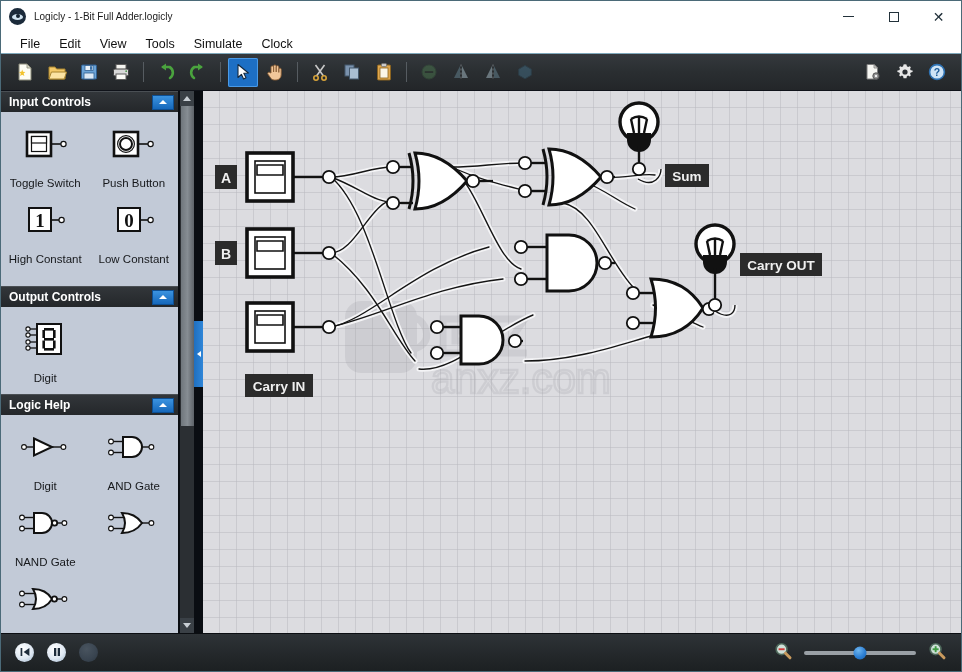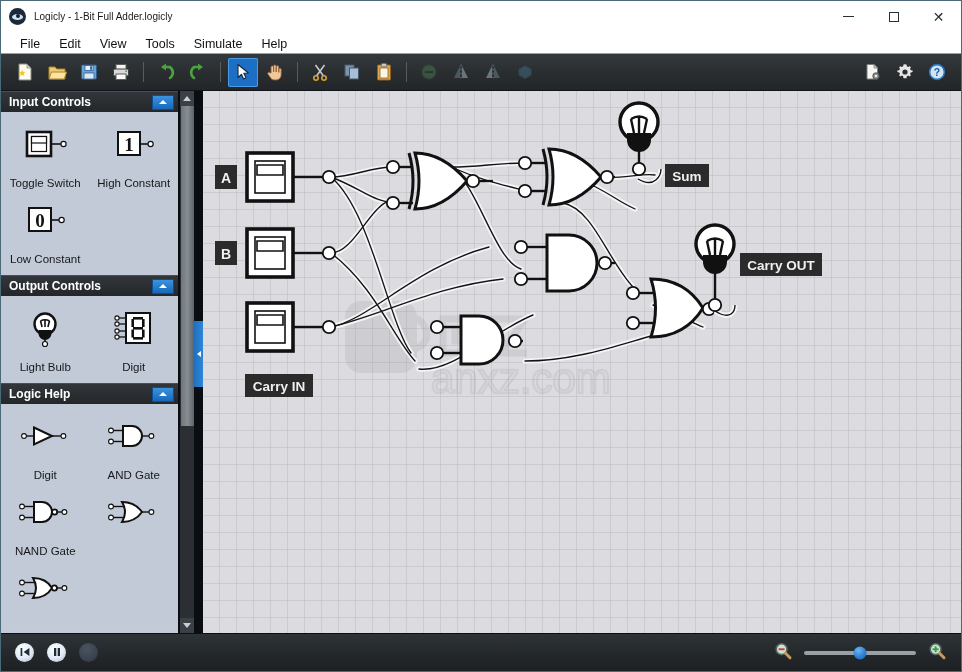--- a/index.html
+++ b/index.html
@@ -227,21 +227,21 @@
       </div>
     </div>
   </div>
 
   <div class="menubar">
     <div class="menu-item">File</div>
     <div class="menu-item">Edit</div>
     <div class="menu-item">View</div>
     <div class="menu-item">Tools</div>
     <div class="menu-item">Simulate</div>
-    <div class="menu-item">Help</div>
+    <div class="menu-item">Clock</div>
   </div>
 
   <div class="toolbar">
 
     <div class="tb-btn">
       <span class="ic">
         <svg width="20" height="20" viewBox="0 0 20 20">
           <path d="M4 2 h8 l4 4 v12 h-12 z" fill="#fdfdf4" stroke="#8a8a78" stroke-width="1"></path>
           <path d="M12 2 v4 h4 z" fill="#d9d9c8" stroke="#8a8a78" stroke-width="0.8"></path>
           <path d="M5 14 l2.2-1.2 2.2 1.2 -0.8-2.4 1.8-1.6 -2.4-0.2 -0.8-2.3 -0.8 2.3 -2.4 0.2 1.8 1.6 z" fill="#f2c32c"></path>
@@ -440,20 +440,32 @@
                 <rect x="10" y="5" width="24" height="24" fill="#fff" stroke="#111" stroke-width="2.6"></rect>
                 <rect x="14.5" y="9.5" width="15" height="15" fill="#fff" stroke="#111" stroke-width="1.2"></rect>
                 <rect x="14.5" y="9.5" width="15" height="6.5" fill="#fff" stroke="#111" stroke-width="1.2"></rect>
                 <line x1="34" y1="17" x2="44" y2="17" stroke="#111" stroke-width="1.6"></line>
                 <circle cx="46.5" cy="17" r="2.6" fill="#fff" stroke="#111" stroke-width="1.2"></circle>
               </svg>
             </div>
             <div class="pal-label">Toggle Switch</div>
           </div>
 
+          <div class="palette-item">
+            <div class="pal-icon">
+              <svg width="56" height="34" viewBox="0 0 56 34">
+                <rect x="8" y="5" width="24" height="24" fill="#fff" stroke="#111" stroke-width="2.6"></rect>
+                <circle cx="20" cy="17" r="8.4" fill="#fff" stroke="#111" stroke-width="1.2"></circle>
+                <circle cx="20" cy="17" r="6" fill="#fff" stroke="#111" stroke-width="2"></circle>
+                <line x1="32" y1="17" x2="42" y2="17" stroke="#111" stroke-width="1.6"></line>
+                <circle cx="44.6" cy="17" r="2.6" fill="#fff" stroke="#111" stroke-width="1.2"></circle>
+              </svg>
+            </div>
+            <div class="pal-label">Push Button</div>
+          </div>
 
 
           <div class="palette-item">
             <div class="pal-icon">
               <svg width="56" height="34" viewBox="0 0 56 34">
                 <rect x="12" y="5" width="22" height="23" fill="#fff" stroke="#111" stroke-width="2"></rect>
                 <text x="23" y="24" text-anchor="middle" font-family="Liberation Serif, serif" font-size="19" font-weight="bold" fill="#111">1</text>
                 <line x1="34" y1="17" x2="42" y2="17" stroke="#111" stroke-width="1.6"></line>
                 <circle cx="44.6" cy="17" r="2.6" fill="#fff" stroke="#111" stroke-width="1.2"></circle>
               </svg>
@@ -479,33 +491,20 @@
 
       <div class="panel-header">
         <span>Output Controls</span>
         <span class="collapse">
             <i class="tri-up"></i>
           </span>
       </div>
       <div class="panel-body">
         <div class="palette-grid">
 
-          <div class="palette-item">
-            <div class="pal-icon">
-              <svg width="56" height="40" viewBox="0 0 56 40">
-                <circle cx="28" cy="16" r="10.5" fill="#fff" stroke="#111" stroke-width="2.4"></circle>
-                <path d="M21.5 22 h13 v3.5 a6.5 6.5 0 0 1 -13 0 z" fill="#111"></path>
-                <path d="M23.5 13 l1.6 6 M28 11.8 v7.2 M32.5 13 l-1.6 6" stroke="#111" stroke-width="1.6" fill="none"></path>
-                <path d="M23.5 13 q4.5 -2.4 9 0" stroke="#111" stroke-width="1.6" fill="none"></path>
-                <line x1="28" y1="29" x2="28" y2="34" stroke="#111" stroke-width="1.6"></line>
-                <circle cx="28" cy="36" r="2.5" fill="#fff" stroke="#111" stroke-width="1.2"></circle>
-              </svg>
-            </div>
-            <div class="pal-label">Light Bulb</div>
-          </div>
 
           <div class="palette-item">
             <div class="pal-icon">
               <svg width="56" height="40" viewBox="0 0 56 40">
                 <rect x="20" y="5" width="24" height="30" fill="#fff" stroke="#111" stroke-width="2"></rect>
                 <g fill="#111">
                   <rect x="27" y="9" width="10" height="2.6"></rect>
                   <rect x="25.4" y="11" width="2.6" height="8"></rect>
                   <rect x="36" y="11" width="2.6" height="8"></rect>
                   <rect x="27" y="19" width="10" height="2.6"></rect>

